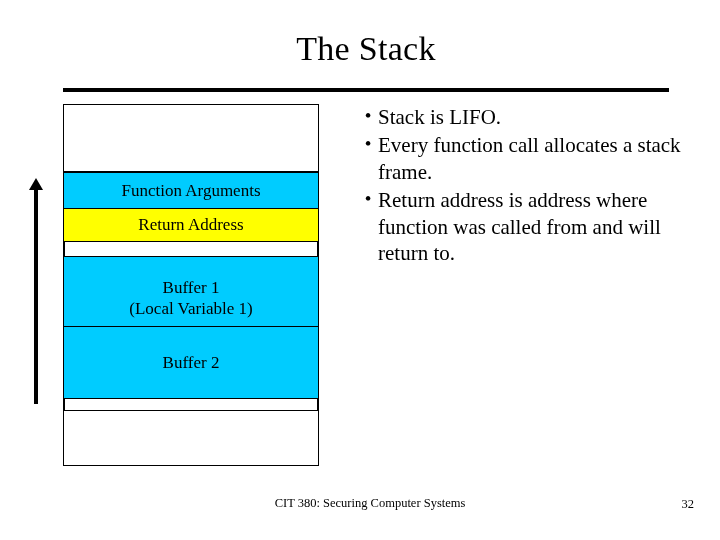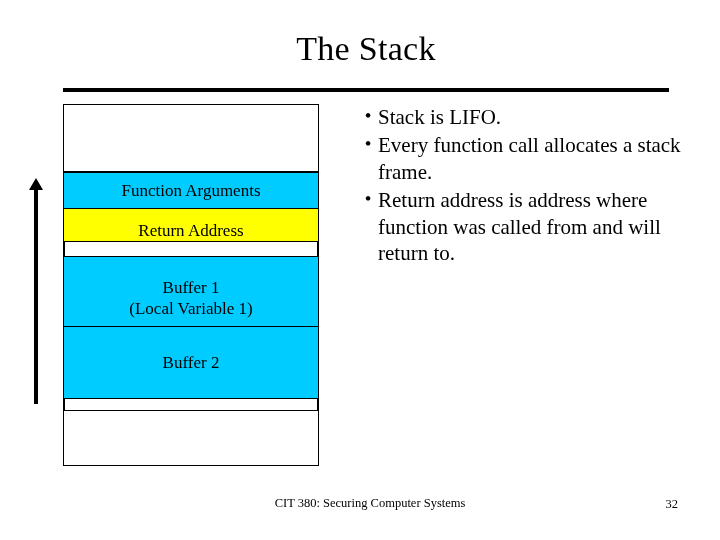--- a/index.html
+++ b/index.html
@@ -146,21 +146,21 @@
     left: 4px;
     top: 496px;
     width: 720px;
     text-align: center;
     font-size: 12.5px;
     color: #000000;
     font-family: "Liberation Serif", serif;
   }
   .page-num {
     position: absolute;
-    right: 48px;
+    right: 32px;
     top: 497px;
     font-size: 12.5px;
     color: #000000;
     font-family: "Liberation Serif", serif;
   }
 </style>
 </head>
 <body>
 
 <div class="slide">
@@ -176,21 +176,21 @@
   <div class="stack-wrap">
     <div class="stack-outline"></div>
     <div id="cells-host">
         <div class="cell empty" style="top: 0px; height: 68px; background: rgb(255, 255, 255);">
           <div></div>
           <div></div>
         </div>
         <div class="cell" style="top: 68px; height: 37px; background: rgb(0, 204, 255);">
           <div>Function Arguments</div>
         </div>
-        <div class="cell" style="top: 104px; height: 34px; background: rgb(255, 255, 0); justify-content: flex-end;">
+        <div class="cell" style="top: 104px; height: 34px; background: rgb(255, 255, 0);">
           <div>Return Address</div>
         </div>
         <div class="cell" style="top: 152px; height: 84px; background: rgb(0, 204, 255);">
           <div>Buffer 1</div>
           <div>(Local Variable 1)</div>
         </div>
         <div class="cell" style="top: 222px; height: 73px; background: rgb(0, 204, 255);">
           <div>Buffer 2</div>
         </div>
         <div class="cell empty" style="top: 306px; height: 56px; background: rgb(255, 255, 255);">

